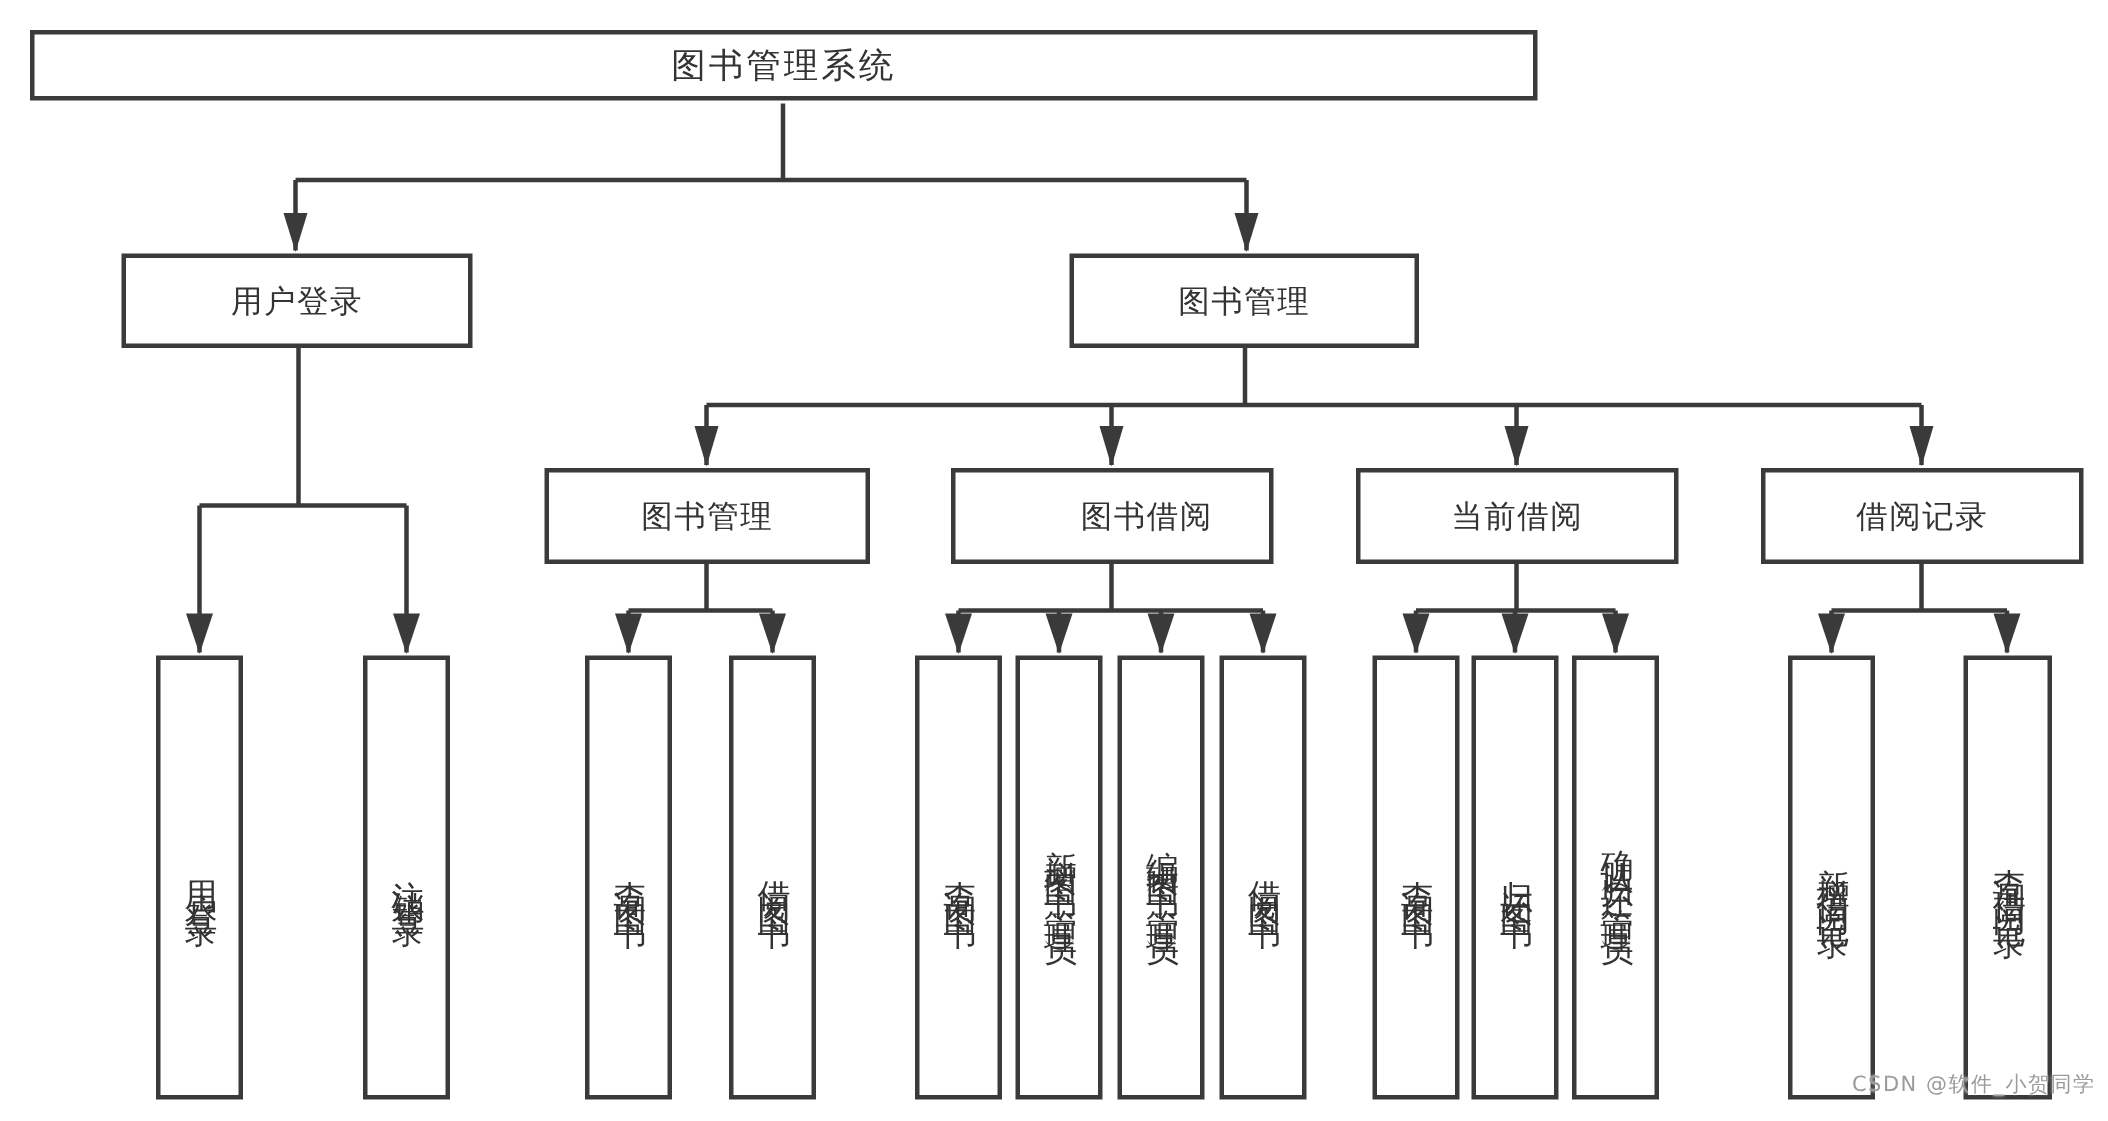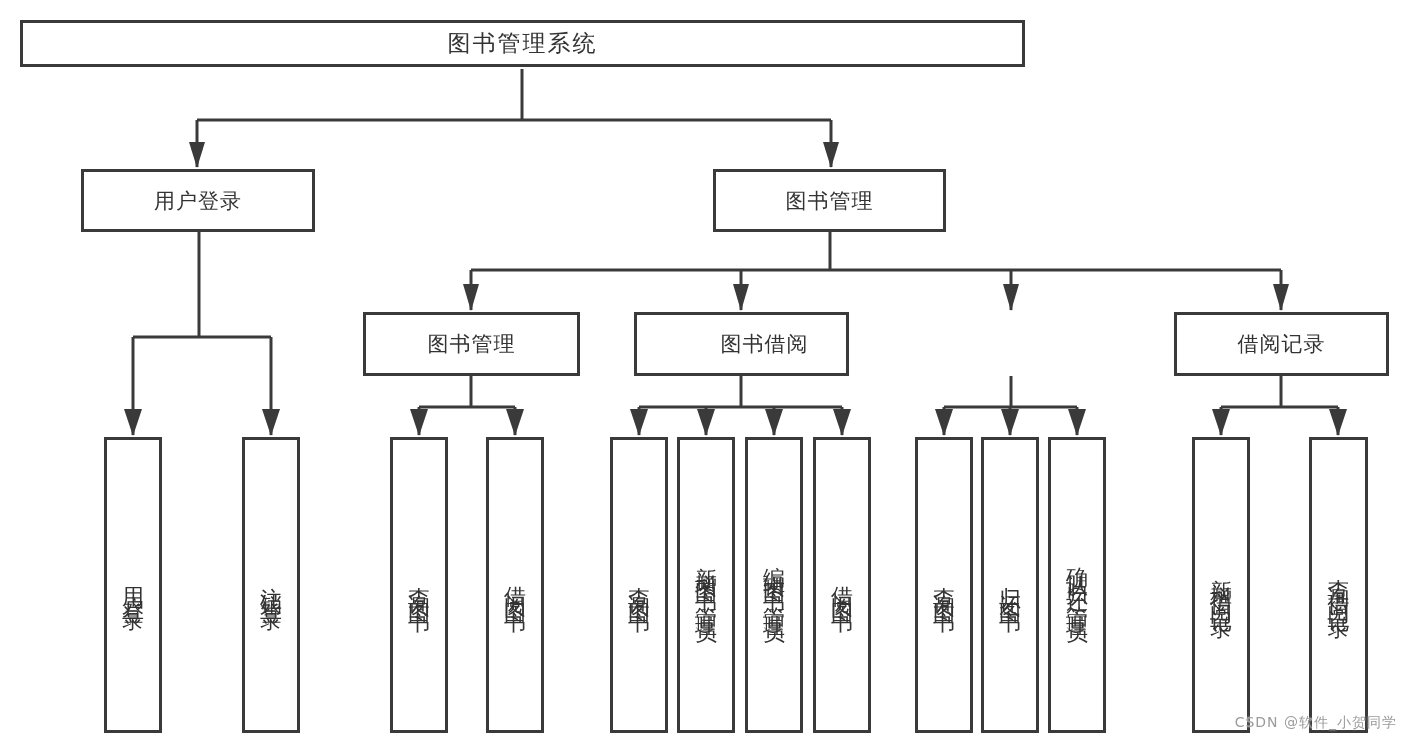--- a/index.html
+++ b/index.html
@@ -104,20 +104,21 @@
     <polygon class="tri" points="1329,409 1347,409 1338,436"></polygon>
   </svg>
 
   <div class="node root" style="left:20px;top:20px;width:1005px;height:47px;">图书管理系统</div>
 
   <div class="node h" style="left:81px;top:169px;width:234px;height:63px;">用户登录</div>
   <div class="node h" style="left:713px;top:169px;width:233px;height:63px;">图书管理</div>
 
   <div class="node h" style="left:363px;top:312px;width:217px;height:64px;">图书管理</div>
   <div class="node h" style="left:634px;top:312px;width:215px;height:64px;padding-left:46px;">图书借阅</div>
+  <div class="node h" style="left:904px;top:312px;width:215px;height:64px;">当前借阅</div>
   <div class="node h" style="left:1174px;top:312px;width:215px;height:64px;">借阅记录</div>
 
   <div class="leaf" style="left:104px;top:437px;width:58px;height:296px;">
     <span>用户登录</span>
   </div>
   <div class="leaf" style="left:242px;top:437px;width:58px;height:296px;">
     <span>注销登录</span>
   </div>
 
   <div class="leaf" style="left:390px;top:437px;width:58px;height:296px;">

